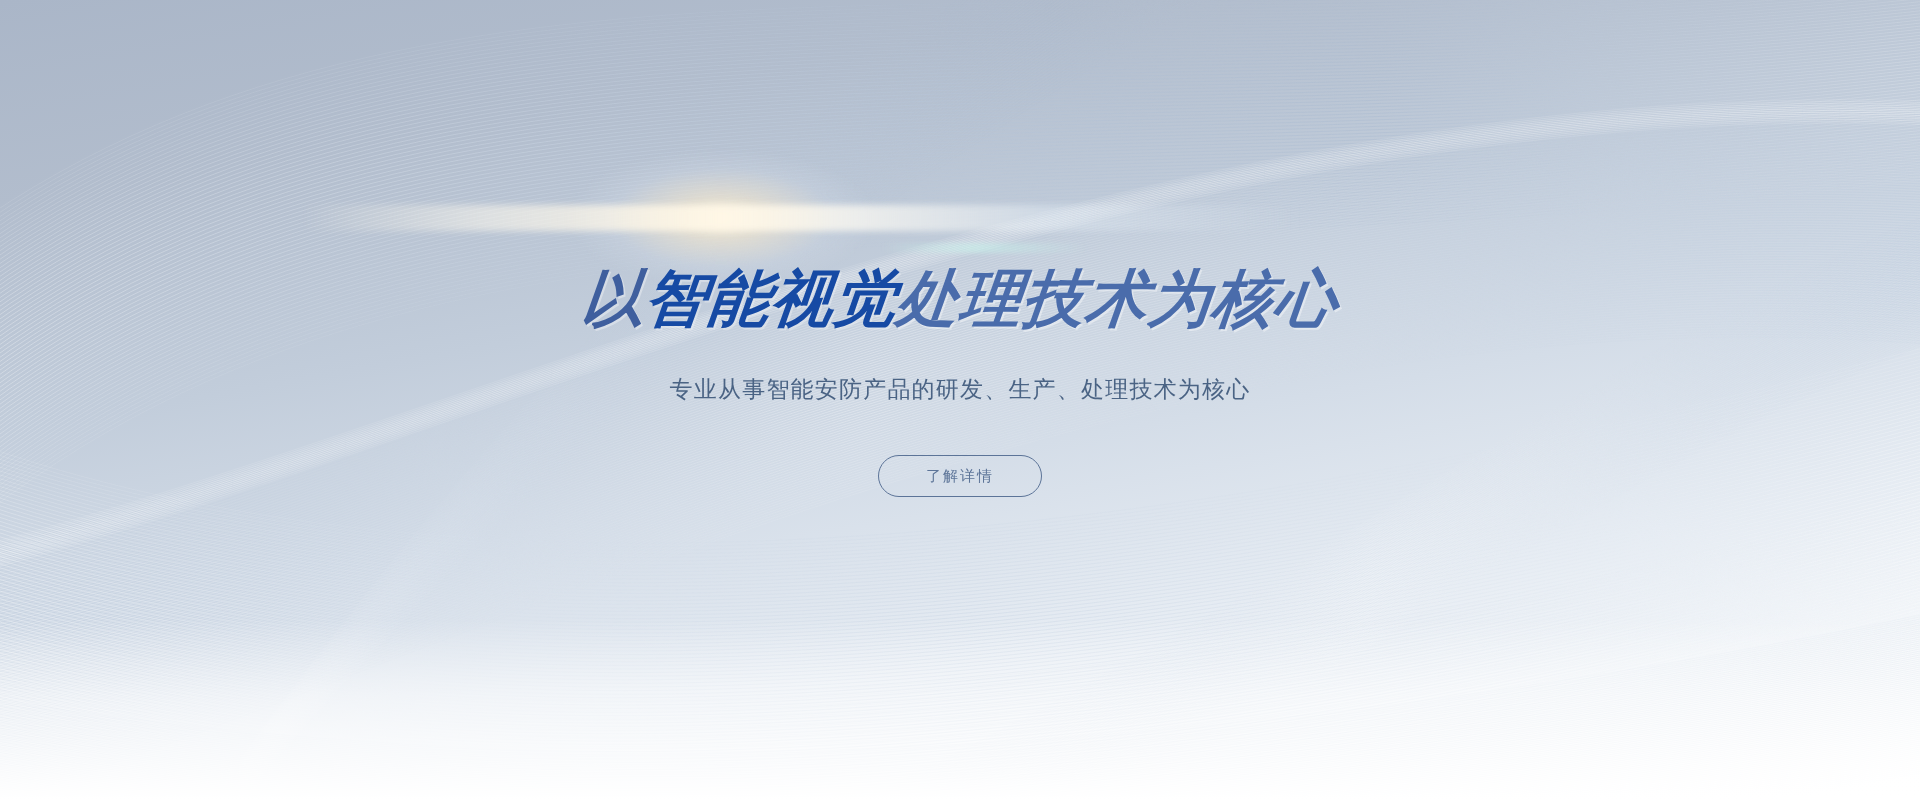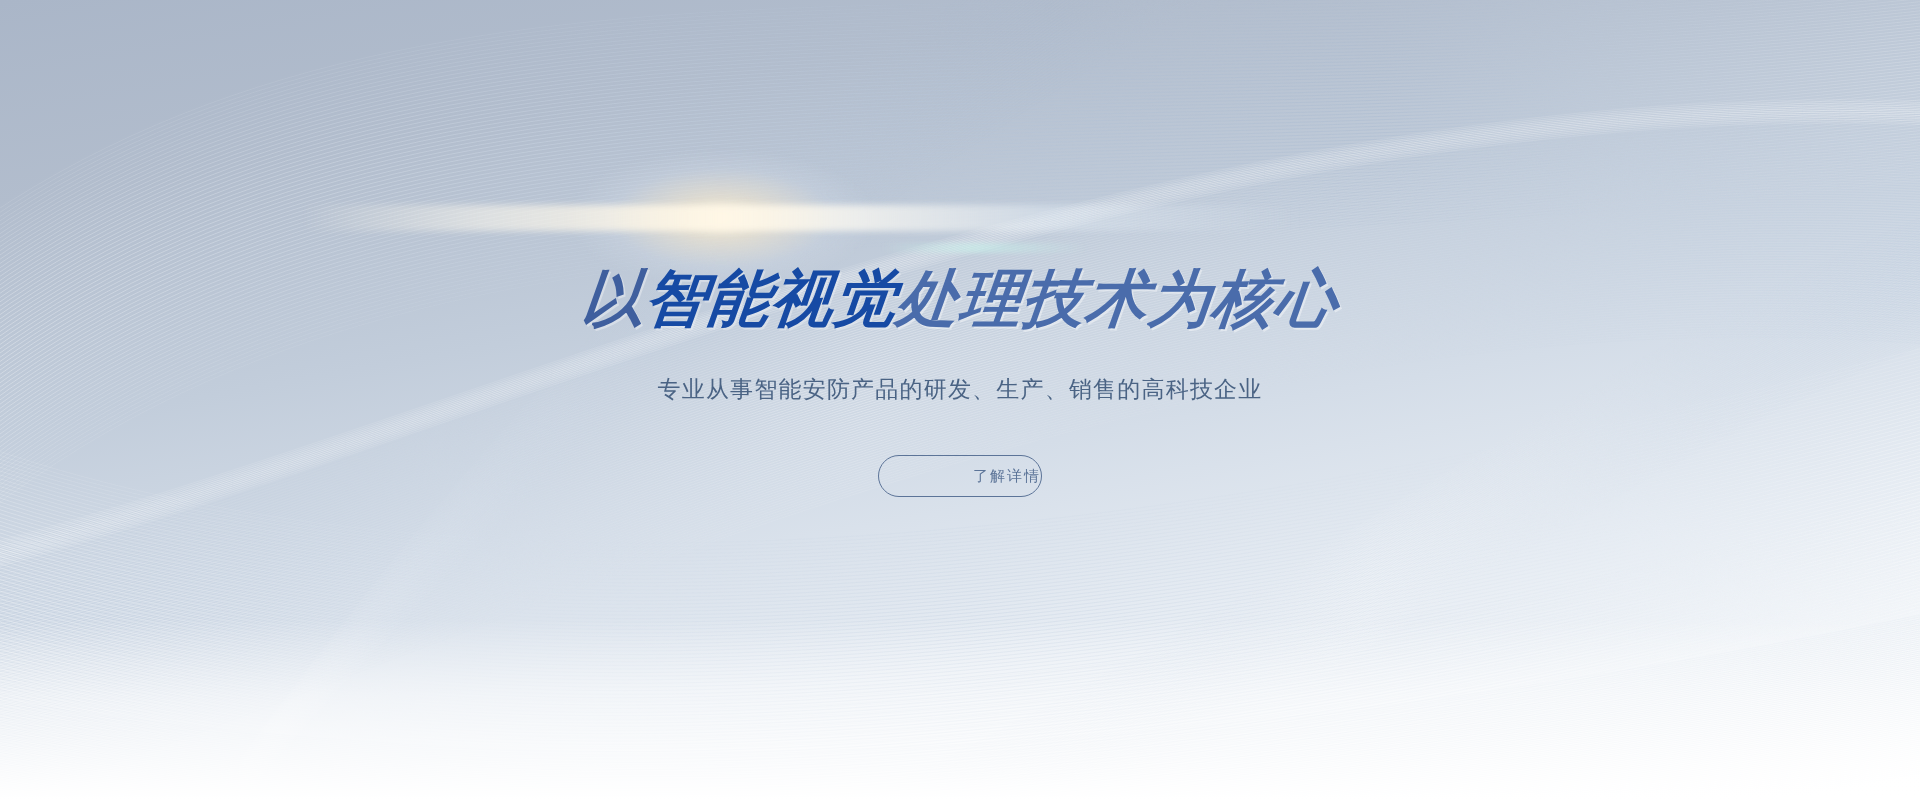--- a/index.html
+++ b/index.html
@@ -677,19 +677,19 @@
   <div id="flare"></div>
   <div id="flare2"></div>
   <div id="flare3"></div>
   <div id="bottomfade"></div>
 
   <div id="content">
     <div id="headline">
       <span class="seg seg-a" style="color: rgb(63, 95, 158);">以</span><span class="seg seg-b" style="color: rgb(22, 74, 164);">智能视觉</span><span class="seg seg-c" style="color: rgb(74, 108, 171);">处理技术为核心</span>
     </div>
 
-    <div id="subtitle" style="color: rgb(74, 99, 132);">专业从事智能安防产品的研发、生产、销售的高科技企业</div>
-
-    <div id="cta" style="border-color: rgb(92, 116, 152); color: rgb(92, 116, 152); justify-content: flex-end;">
+    <div id="subtitle" style="color: rgb(74, 99, 132);">专业从事智能安防产品的研发、生产、处理技术为核心</div>
+
+    <div id="cta" style="border-color: rgb(92, 116, 152); color: rgb(92, 116, 152);">
       <span>了解详情</span>
     </div>
   </div>
 </div>
 
 </body></html>

